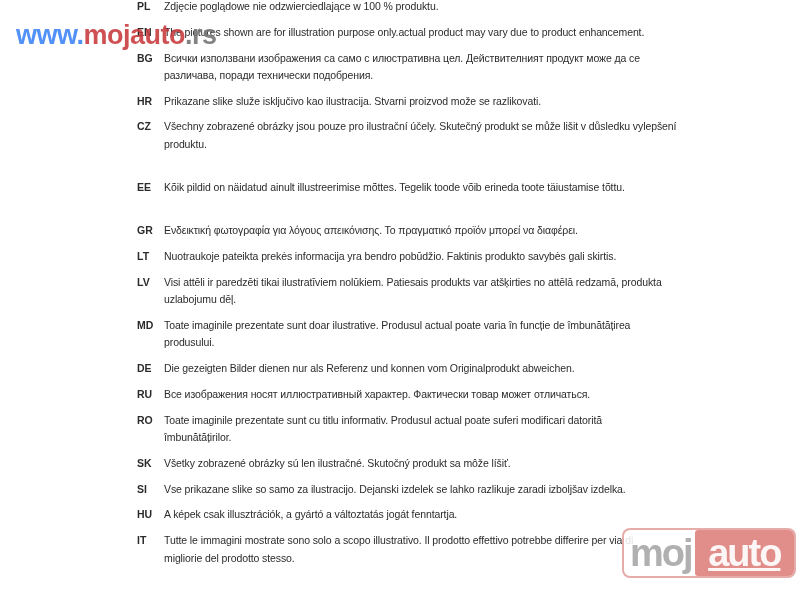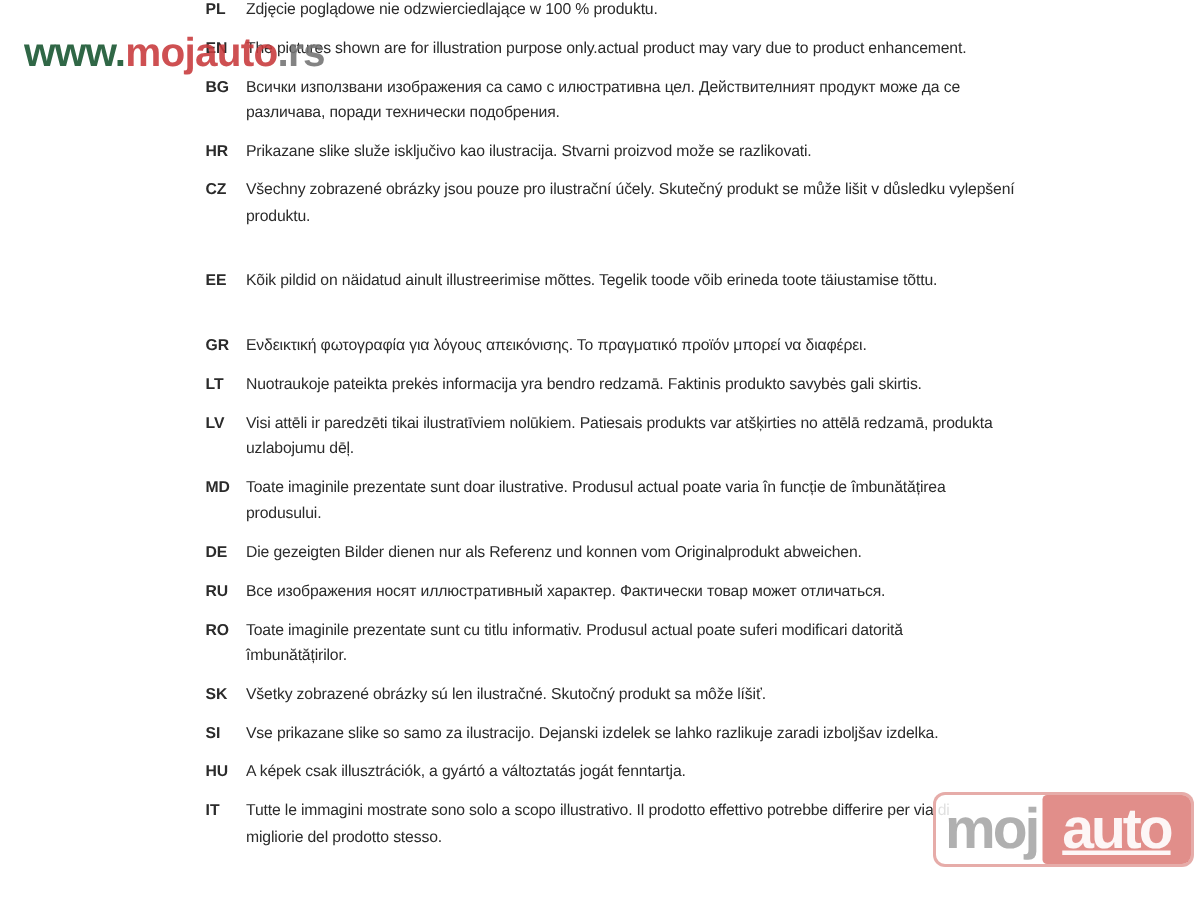--- a/index.html
+++ b/index.html
@@ -44,21 +44,21 @@
   .watermark {
     position: absolute;
     left: 16px; top: 20px;
     font-size: 27px;
     font-weight: bold;
     letter-spacing: -0.5px;
     opacity: 0.88;
     z-index: 5;
     white-space: nowrap;
   }
-  .wm-prefix { color: #14532d; }
+  .wm-prefix { color: #3b82f6; }
   .wm-brand  { color: #c8393b; }
   .wm-suffix { color: #737373; }
 
   
   .logo {
     position: absolute;
     left: 622px; top: 528px;
     width: 174px; height: 50px;
     display: flex;
     align-items: stretch;
@@ -121,21 +121,21 @@
   <div class="row gap-after">
     <span class="code">EE</span>
     <span class="text">Kõik pildid on näidatud ainult illustreerimise mõttes. Tegelik toode võib erineda toote täiustamise tõttu.</span>
   </div>
   <div class="row">
     <span class="code">GR</span>
     <span class="text">Ενδεικτική φωτογραφία για λόγους απεικόνισης. Το πραγματικό προϊόν μπορεί να διαφέρει.</span>
   </div>
   <div class="row">
     <span class="code">LT</span>
-    <span class="text">Nuotraukoje pateikta prekės informacija yra bendro redzamā. Faktinis produkto savybės gali skirtis.</span>
+    <span class="text">Nuotraukoje pateikta prekės informacija yra bendro pobūdžio. Faktinis produkto savybės gali skirtis.</span>
   </div>
   <div class="row">
     <span class="code">LV</span>
     <span class="text">Visi attēli ir paredzēti tikai ilustratīviem nolūkiem. Patiesais produkts var atšķirties no attēlā redzamā, produkta
 uzlabojumu dēļ.</span>
   </div>
   <div class="row">
     <span class="code">MD</span>
     <span class="text">Toate imaginile prezentate sunt doar ilustrative. Produsul actual poate varia în funcție de îmbunătățirea
 produsului.</span>

